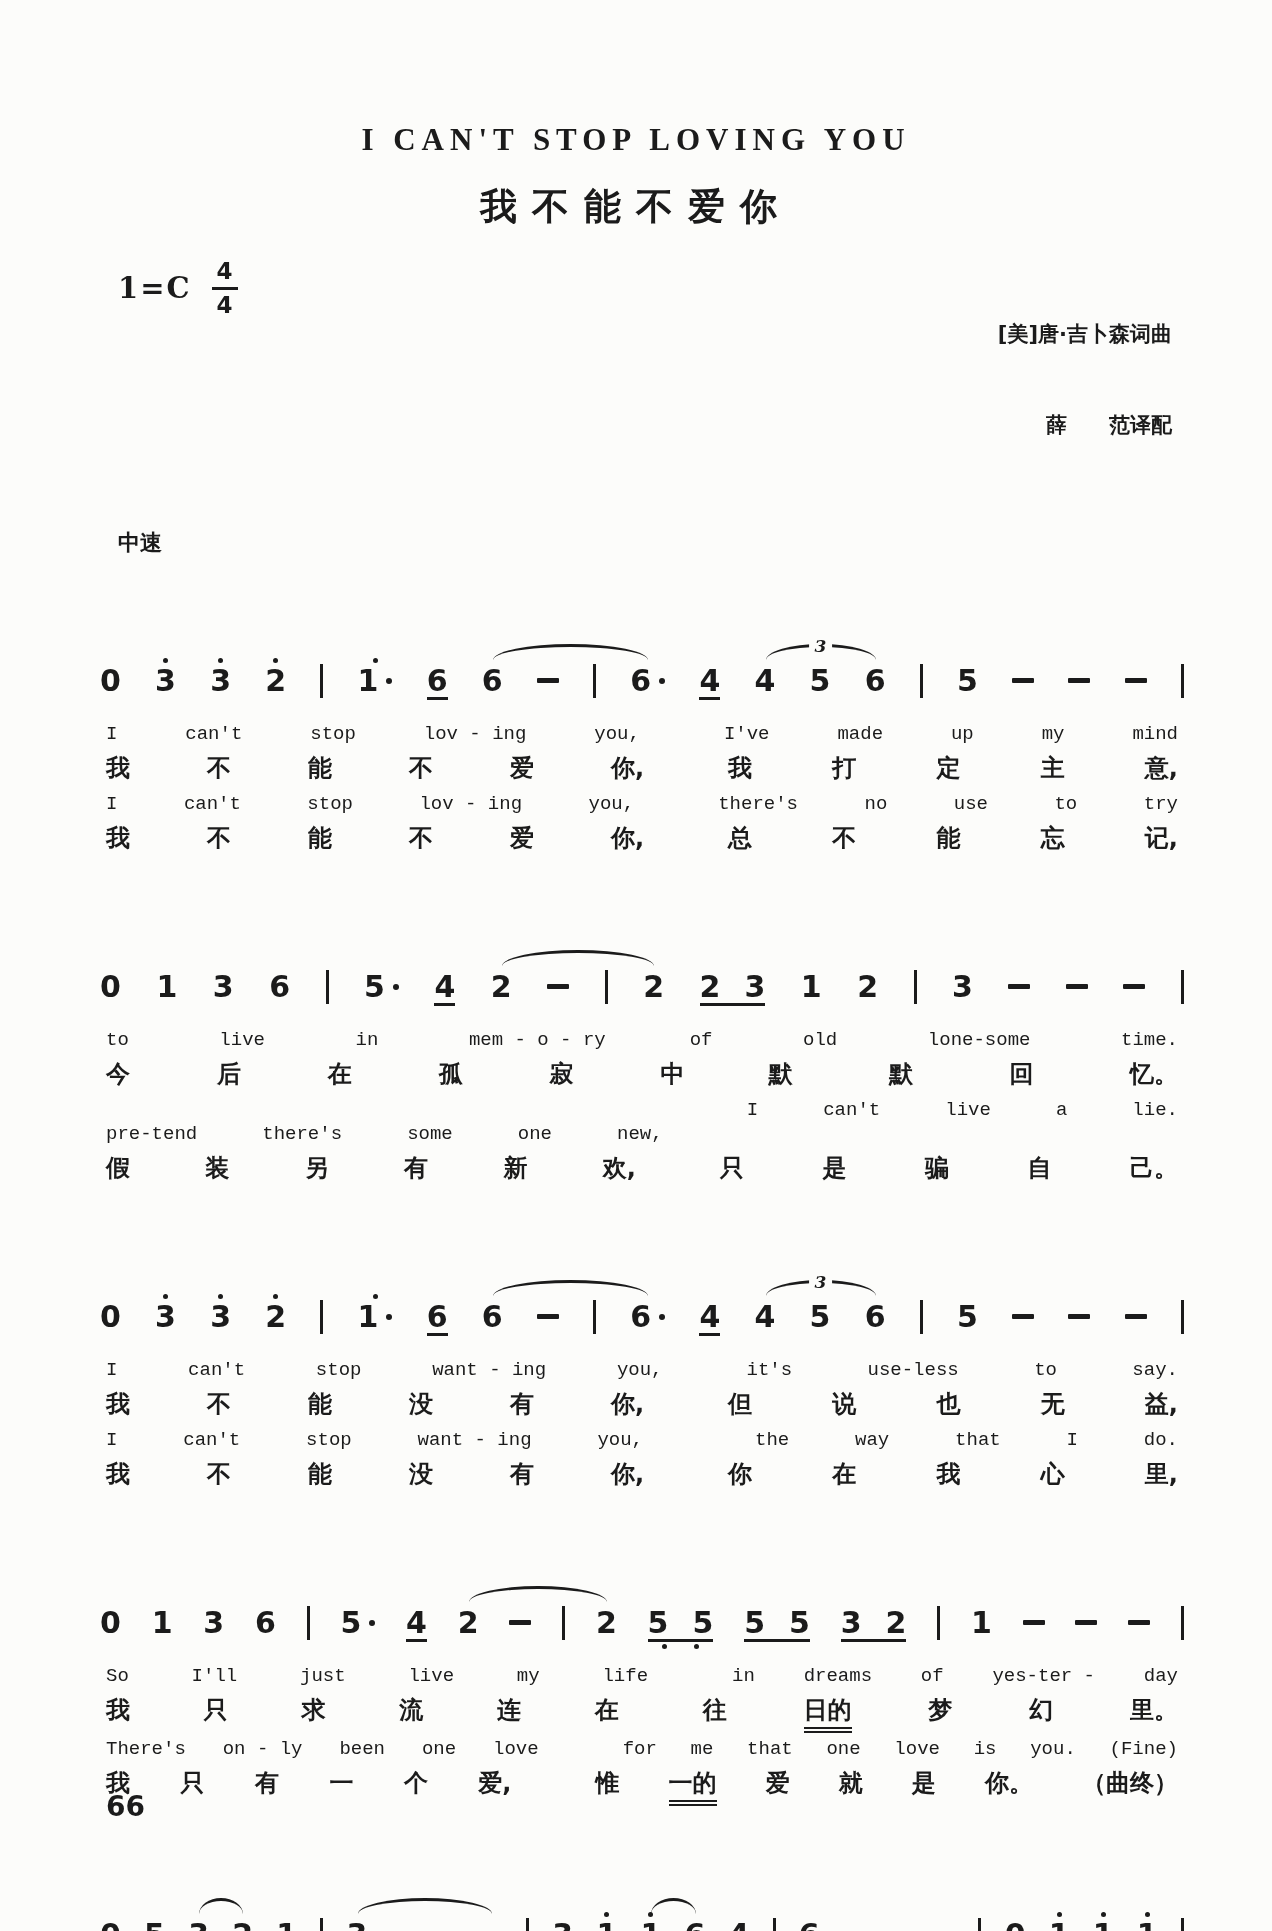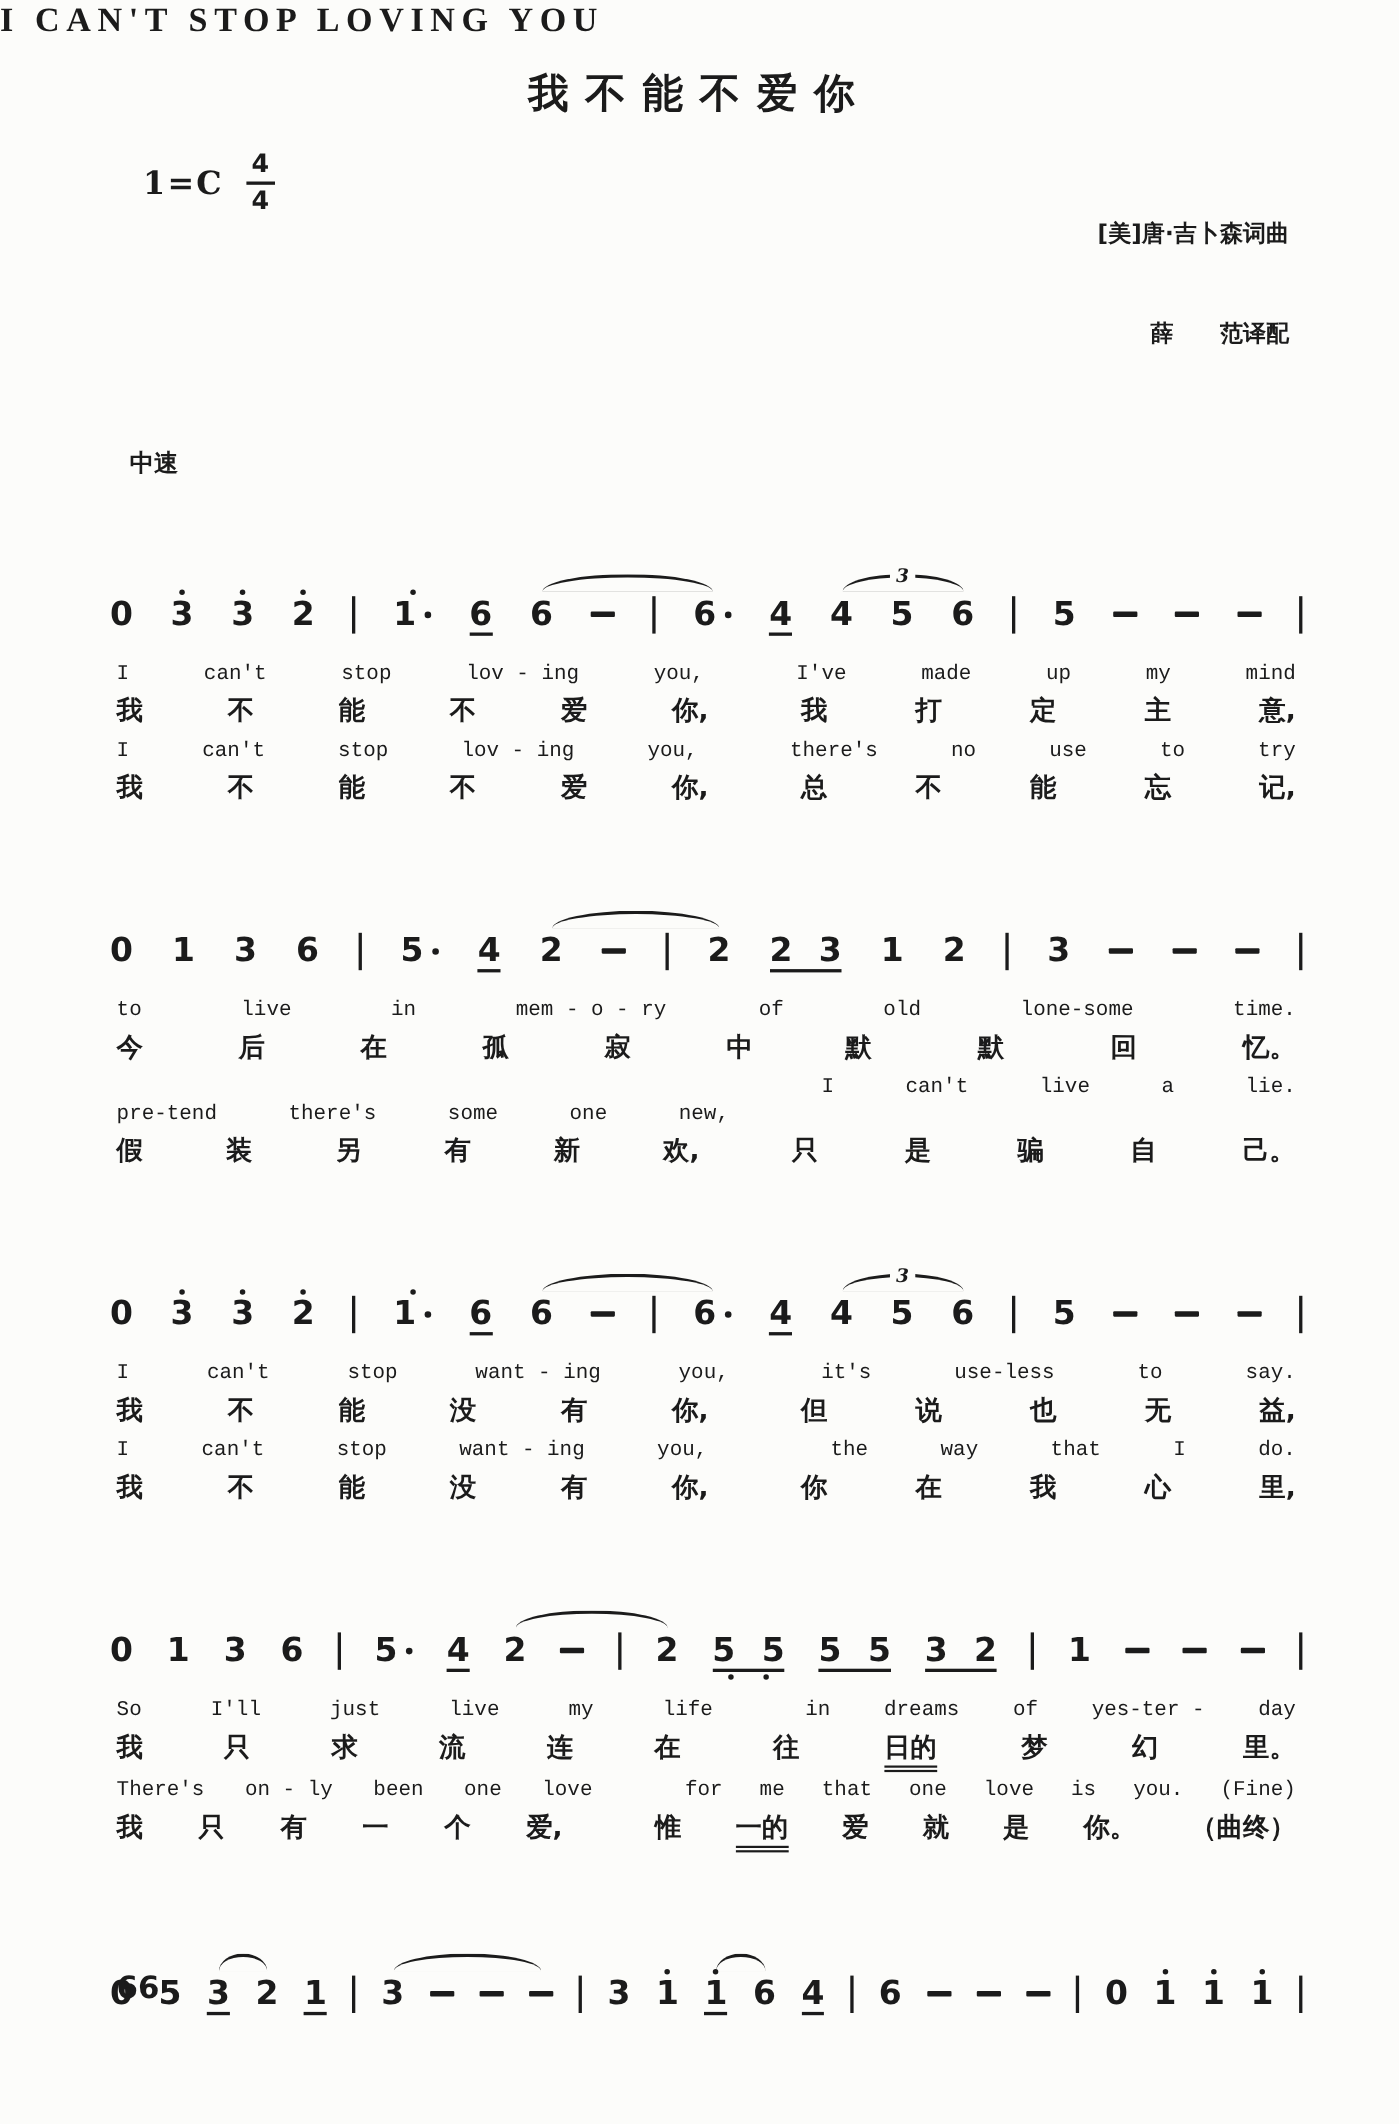--- a/index.html
+++ b/index.html
@@ -4,33 +4,33 @@
 <style>
   :root { --ink:#1b1b1b; --paper:#fcfcfa; }
   html,body { margin:0; padding:0; background:var(--paper); }
   .page {
     position:relative; width:1272px; height:1931px; overflow:hidden;
     background:var(--paper); color:var(--ink);
     font-family:"Liberation Serif", serif;
   }
   
   .title-en {
-    
+    padding-top:122px; text-align:center;
     font:700 31px "Liberation Serif", serif; letter-spacing:6px;
   }
   .title-zh {
     margin-top:24px; text-align:center;
     font:700 37px "DejaVu Sans", sans-serif; letter-spacing:15px;
   }
   .meta-row {
     margin-top:26px; padding:0 100px 0 118px;
     display:flex; justify-content:space-between; align-items:flex-start;
   }
   .key-sig { display:flex; align-items:center; gap:20px; }
-  .key-label { font:700 29px "DejaVu Serif", serif; letter-spacing:2px;margin-left:12px; }
+  .key-label { font:700 29px "DejaVu Serif", serif; letter-spacing:2px; }
   .time-sig { display:flex; flex-direction:column; align-items:center; line-height:1; }
   .time-top { font:700 23px "DejaVu Sans", sans-serif; border-bottom:3px solid var(--ink); padding:0 5px 3px; }
   .time-bottom { font:700 23px "DejaVu Sans", sans-serif; padding-top:2px; }
   .credits { text-align:right; font:600 21px "DejaVu Sans", sans-serif; line-height:1.45; white-space:pre; }
   .tempo { margin-top:26px; padding-left:118px; font:600 22px "DejaVu Sans", sans-serif; }
   
   .score { margin-top:84px; padding:0 88px 0 100px; }
   .system + .system { margin-top:94px; }
   .notes {
     position:relative; display:flex; justify-content:space-between; align-items:flex-start;

